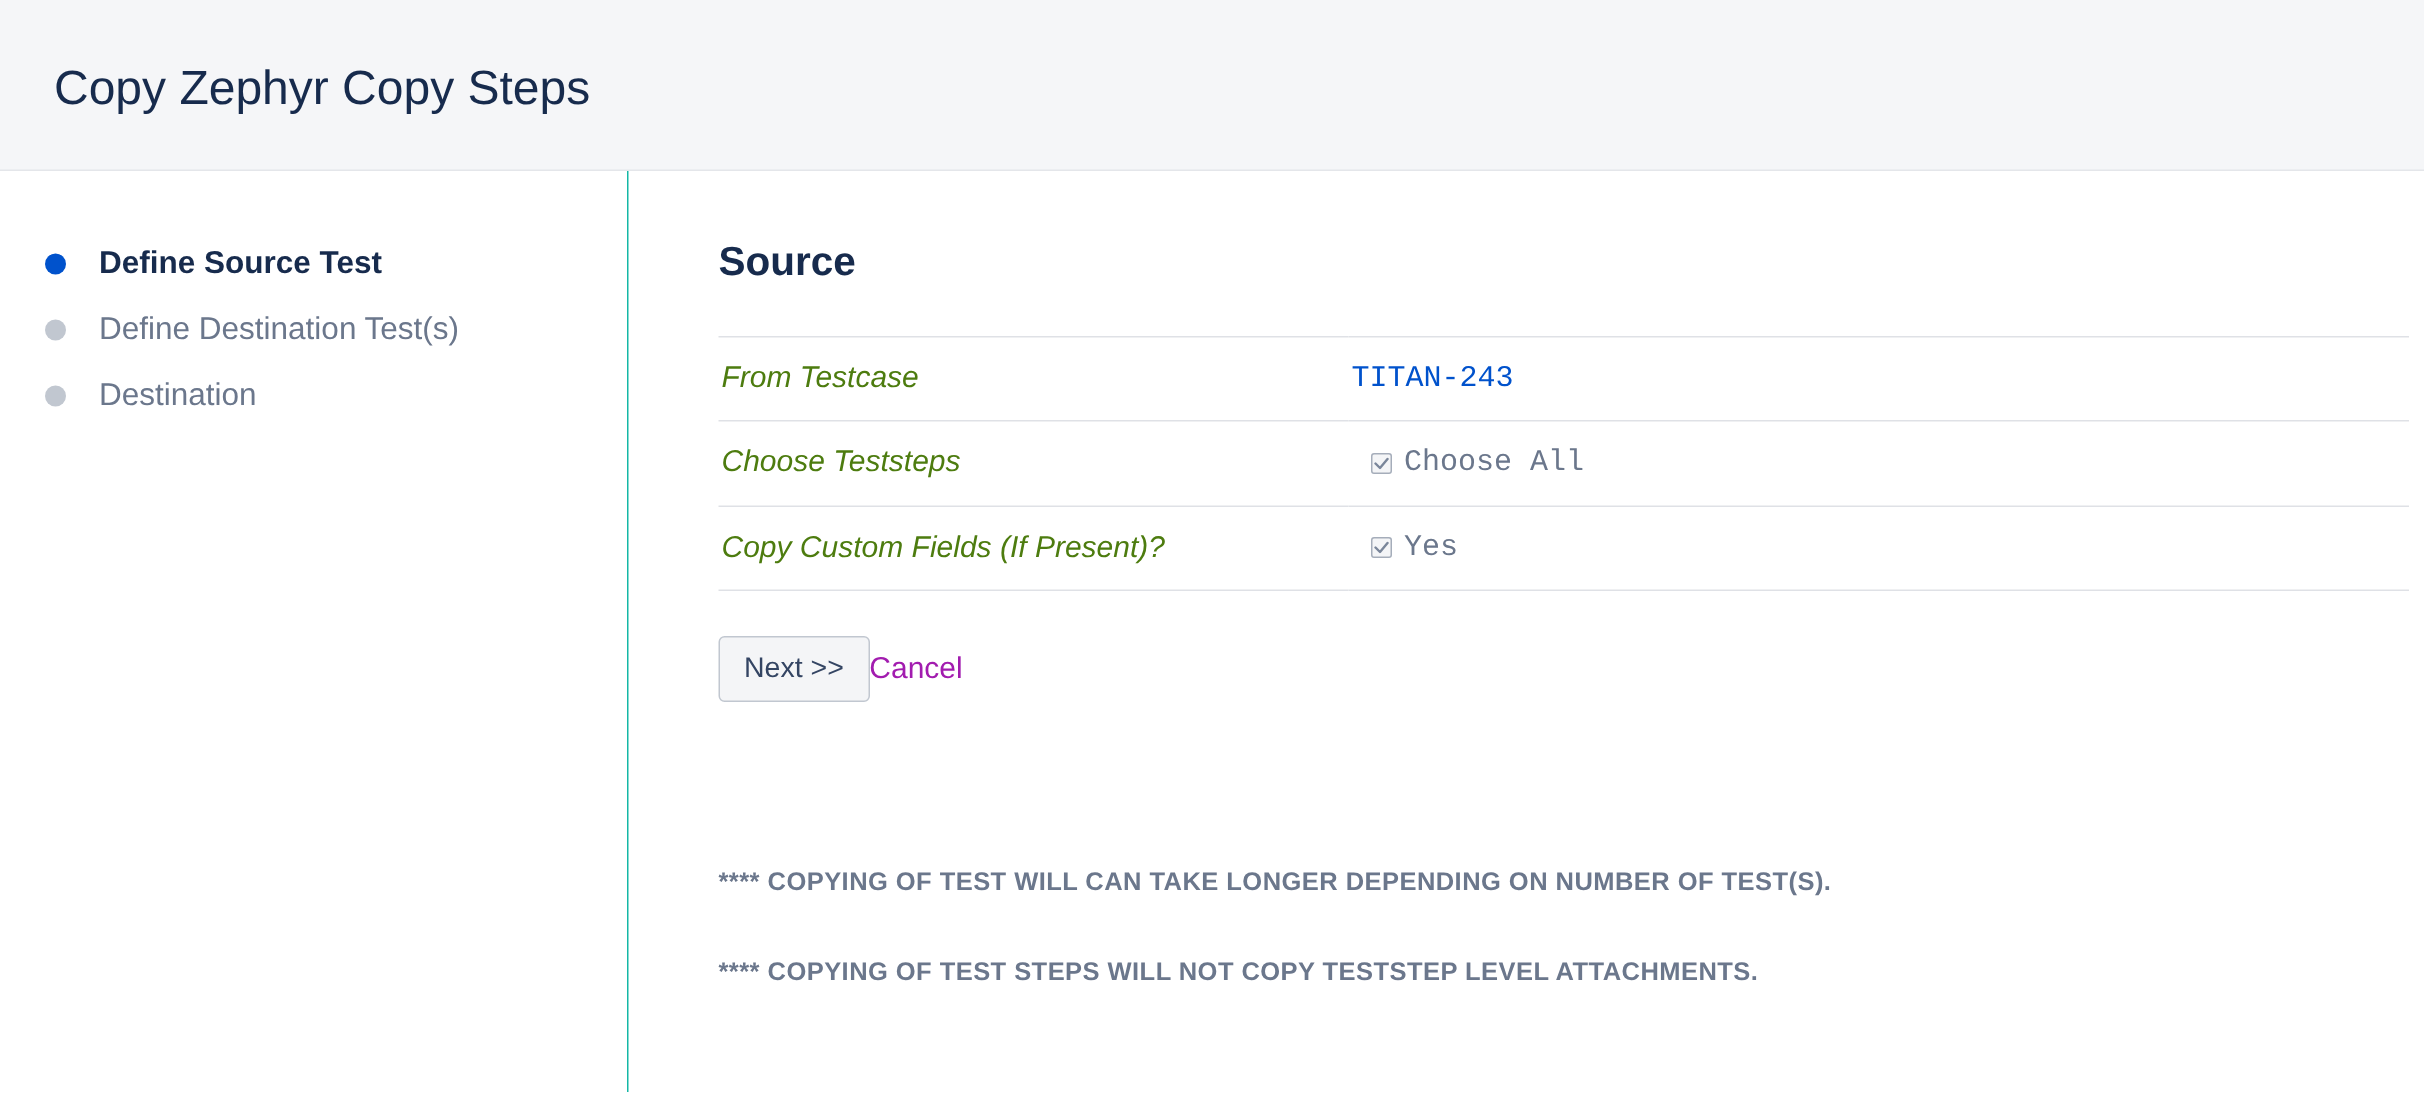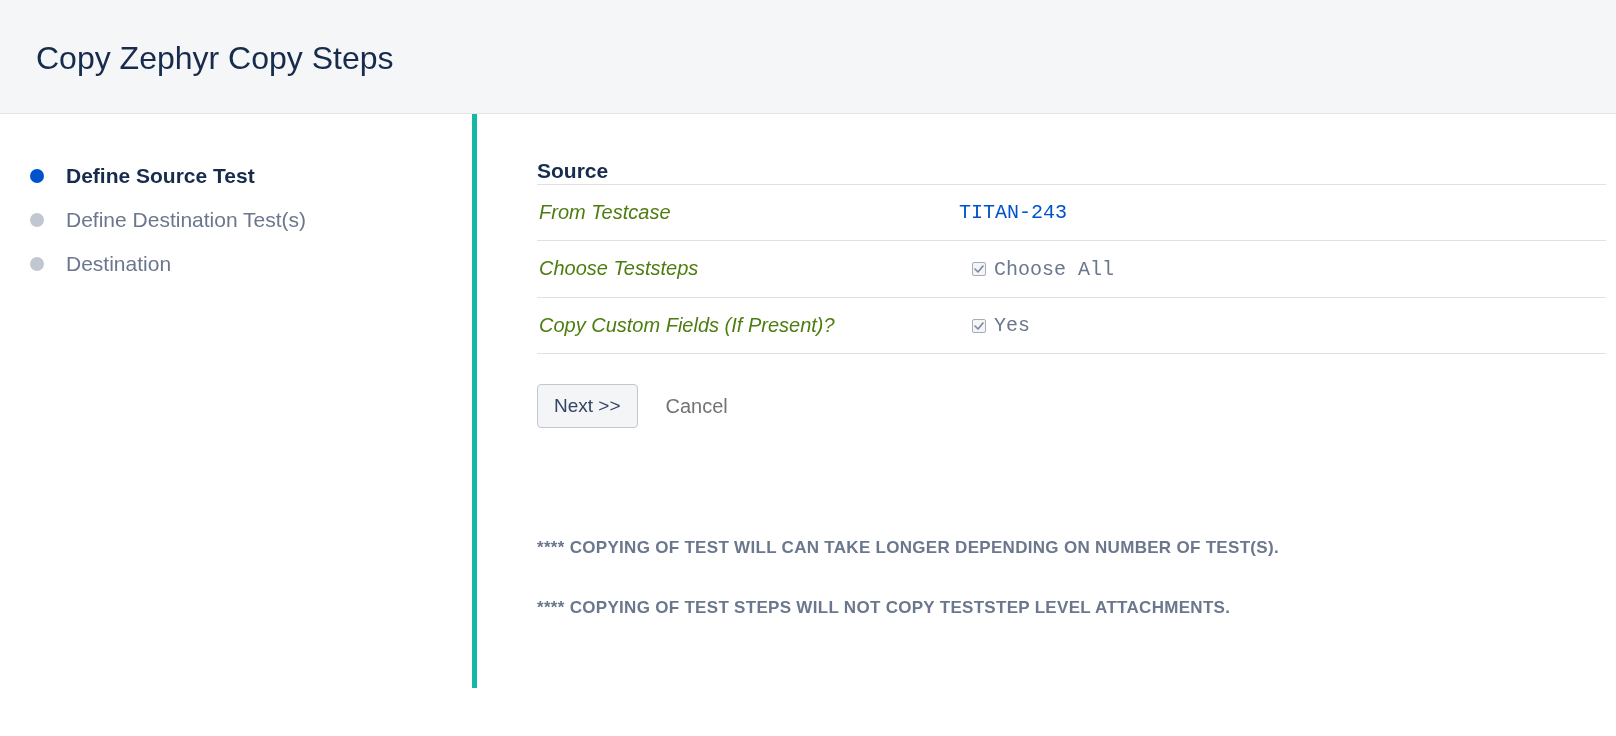--- a/index.html
+++ b/index.html
@@ -19,23 +19,23 @@
     }
     .page-title {
       font-size: 32px;
       font-weight: 500;
       color: #172b4d;
     }
     .content-wrapper {
       display: flex;
     }
     .sidebar {
-      width: 477px;
+      width: 419px;
       padding: 40px 30px 30px 30px;
-      border-right: 5px solid #14b8a6;
+      border-right: 1px solid #14b8a6;
       text-align: right;
     }
     .step-list {
       list-style: none;
     }
     .step-item {
       display: flex;
       align-items: center;
       padding: 10px 0;
       font-size: 21px;
@@ -54,24 +54,24 @@
       flex-shrink: 0;
     }
     .step-item.active .step-bullet {
       background: #0052cc;
     }
     .main {
       flex: 1;
       padding: 45px 10px 30px 60px;
     }
     .section-title {
-      font-size: 21px;
+      font-size: 27px;
       font-weight: 700;
       color: #172b4d;
-      margin-bottom: 1px;
+      margin-bottom: 34px;
     }
     .form-table {
       width: 100%;
       border-collapse: collapse;
       border-top: 1px solid #dfe1e6;
     }
     .form-row {
       border-bottom: 1px solid #dfe1e6;
     }
     .form-label-cell {
@@ -111,36 +111,35 @@
       flex-shrink: 0;
     }
     .cb svg {
       width: 10px;
       height: 10px;
     }
     .button-row {
       margin-top: 30px;
       display: flex;
       align-items: center;
-      gap: 28px;
     }
     .btn {
       background: #f4f5f7;
       border: 1px solid #c1c7d0;
       border-radius: 4px;
       padding: 10px 16px;
       font-size: 19px;
       color: #344563;
       cursor: pointer;
       font-family: inherit;
     }
     .btn-link {
       background: none;
       border: none;
-      color: #737373;
+      color: #a21caf;
       font-size: 20px;
       cursor: pointer;
       font-family: inherit;
     }
     .notes {
       margin-top: 110px;
     }
     .note-line {
       font-size: 17px;
       font-weight: 700;

